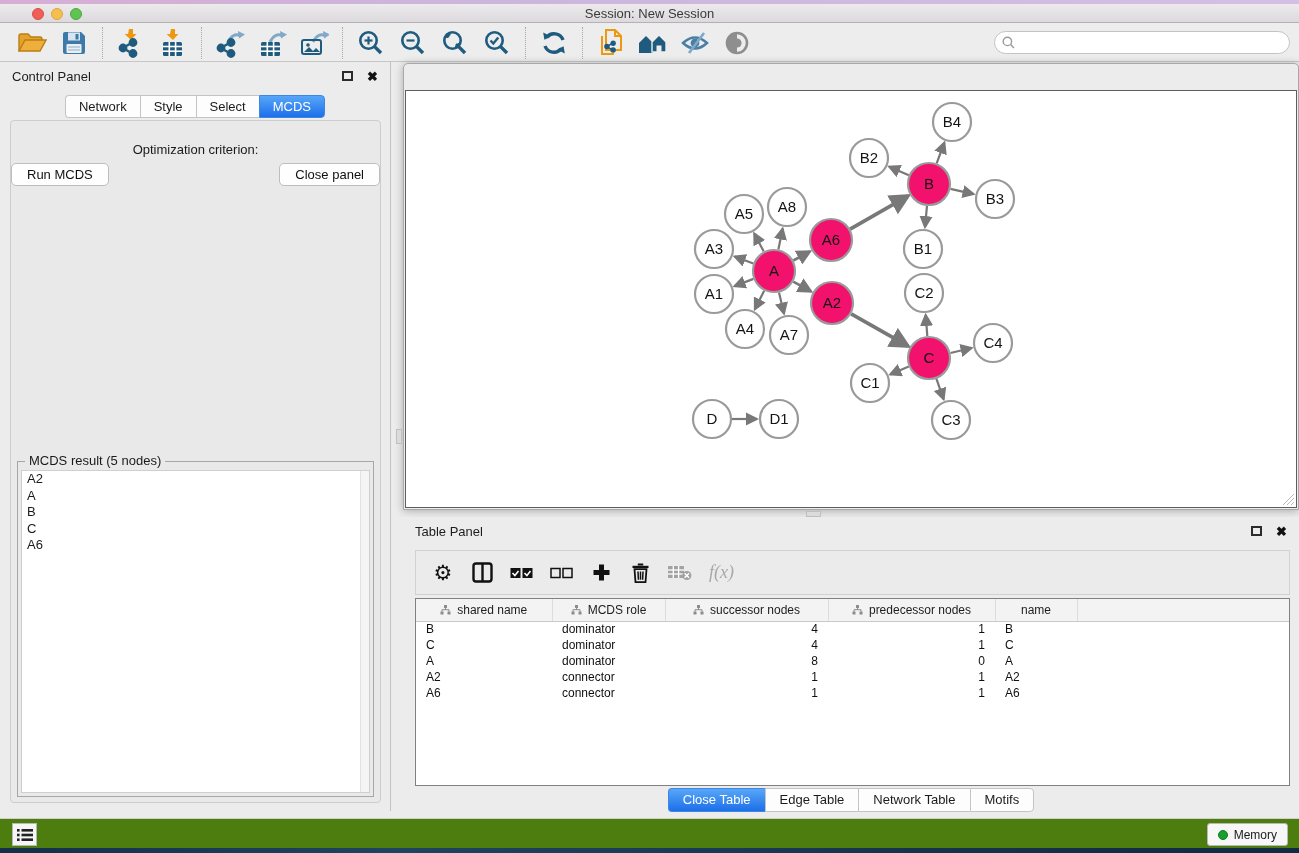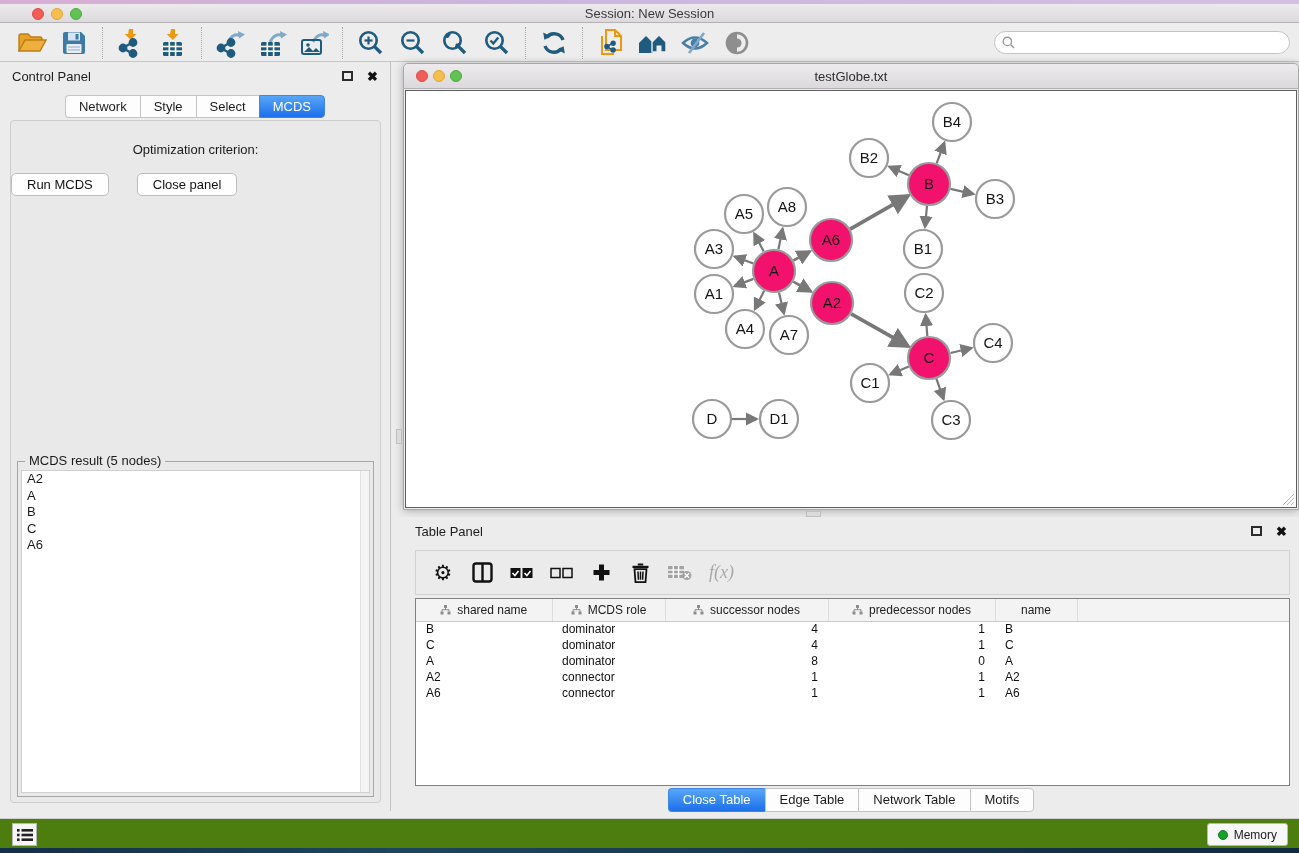--- a/index.html
+++ b/index.html
@@ -57,21 +57,21 @@
   .cp-content { position:absolute; left:10px; right:9px; top:58px; bottom:8px;
     background:#E9E9E9; border:1px solid #CDCDCD; border-radius:4px; }
   .opt-label { margin-top:21px; text-align:center; font-size:13px; }
   .combo { margin:9px auto 0; width:310px; height:23px; background:#fff;
     border:1px solid #B6B6B6; border-radius:4px; position:relative;
     display:flex; align-items:center; font-size:13px; padding-left:8px; cursor:default;}
   .combo-stepper { position:absolute; right:-1px; top:-1px; width:20px; height:23px;
     background:linear-gradient(#6FB1F9,#2072EC); border-radius:0 4px 4px 0;
     display:flex; flex-direction:column; align-items:center; justify-content:center; color:#fff; }
   .combo-stepper span { font-size:7px; line-height:5px; }
-  .cp-buttons { display:flex; justify-content:flex-start; gap:28px; margin-top:16px; }
+  .cp-buttons { display:flex; justify-content:space-between; gap:28px; margin-top:6px; }
   .mac-btn { background:#FEFEFE; border:1px solid #BDBDBD; border-radius:5px;
     font-size:13px; padding:3px 15px; color:#111; cursor:default; font-family:"Liberation Sans",sans-serif;}
   .result-group { position:absolute; left:6px; right:6px; top:340px; bottom:5px;
     border:1px solid #A7A7A7; }
   .result-title { position:absolute; top:-9px; left:7px; background:#E9E9E9;
     padding:0 4px; font-size:13px; }
   .result-list { position:absolute; left:3px; right:3px; top:8px; bottom:3px;
     background:#fff; border:1px solid #CFCFCF; overflow:hidden; }
   .result-scroll { position:absolute; right:0; top:0; bottom:0; width:9px;
     background:#F5F5F5; border-left:1px solid #E2E2E2; }
@@ -401,26 +401,20 @@
           <div class="result-item">A</div>
           <div class="result-item">B</div>
           <div class="result-item">C</div>
           <div class="result-item">A6</div>
         </div>
     </div>
   </div>
 </div>
 
 <div class="network-window">
-  <div class="nw-titlebar">
-    <span class="nw-tl red"></span>
-    <span class="nw-tl yel"></span>
-    <span class="nw-tl grn"></span>
-    <span>testGlobe.txt</span>
-  </div>
   <div class="nw-canvas">
     <svg id="graph-svg" width="892" height="419">
         <defs>
           <marker id="arrow" markerUnits="strokeWidth" markerWidth="6" markerHeight="6" refX="5" refY="3" orient="auto">
             <path d="M0,0 L6,3 L0,6 z" fill="#787878"></path>
           </marker>
         </defs>
         <line x1="347.4575854193549" y1="187.87459225591394" x2="328.5424145806451" y2="195.12540774408606" stroke="#787878" stroke-width="2.2" marker-end="url(#arrow)"></line>
         <line x1="347.3447210504946" y1="172.4263977185147" x2="328.6552789495054" y2="165.5736022814853" stroke="#787878" stroke-width="2.2" marker-end="url(#arrow)"></line>
         <line x1="358.16130089900093" y1="199.67739820199816" x2="348.83869910099907" y2="218.32260179800184" stroke="#787878" stroke-width="2.2" marker-end="url(#arrow)"></line>

